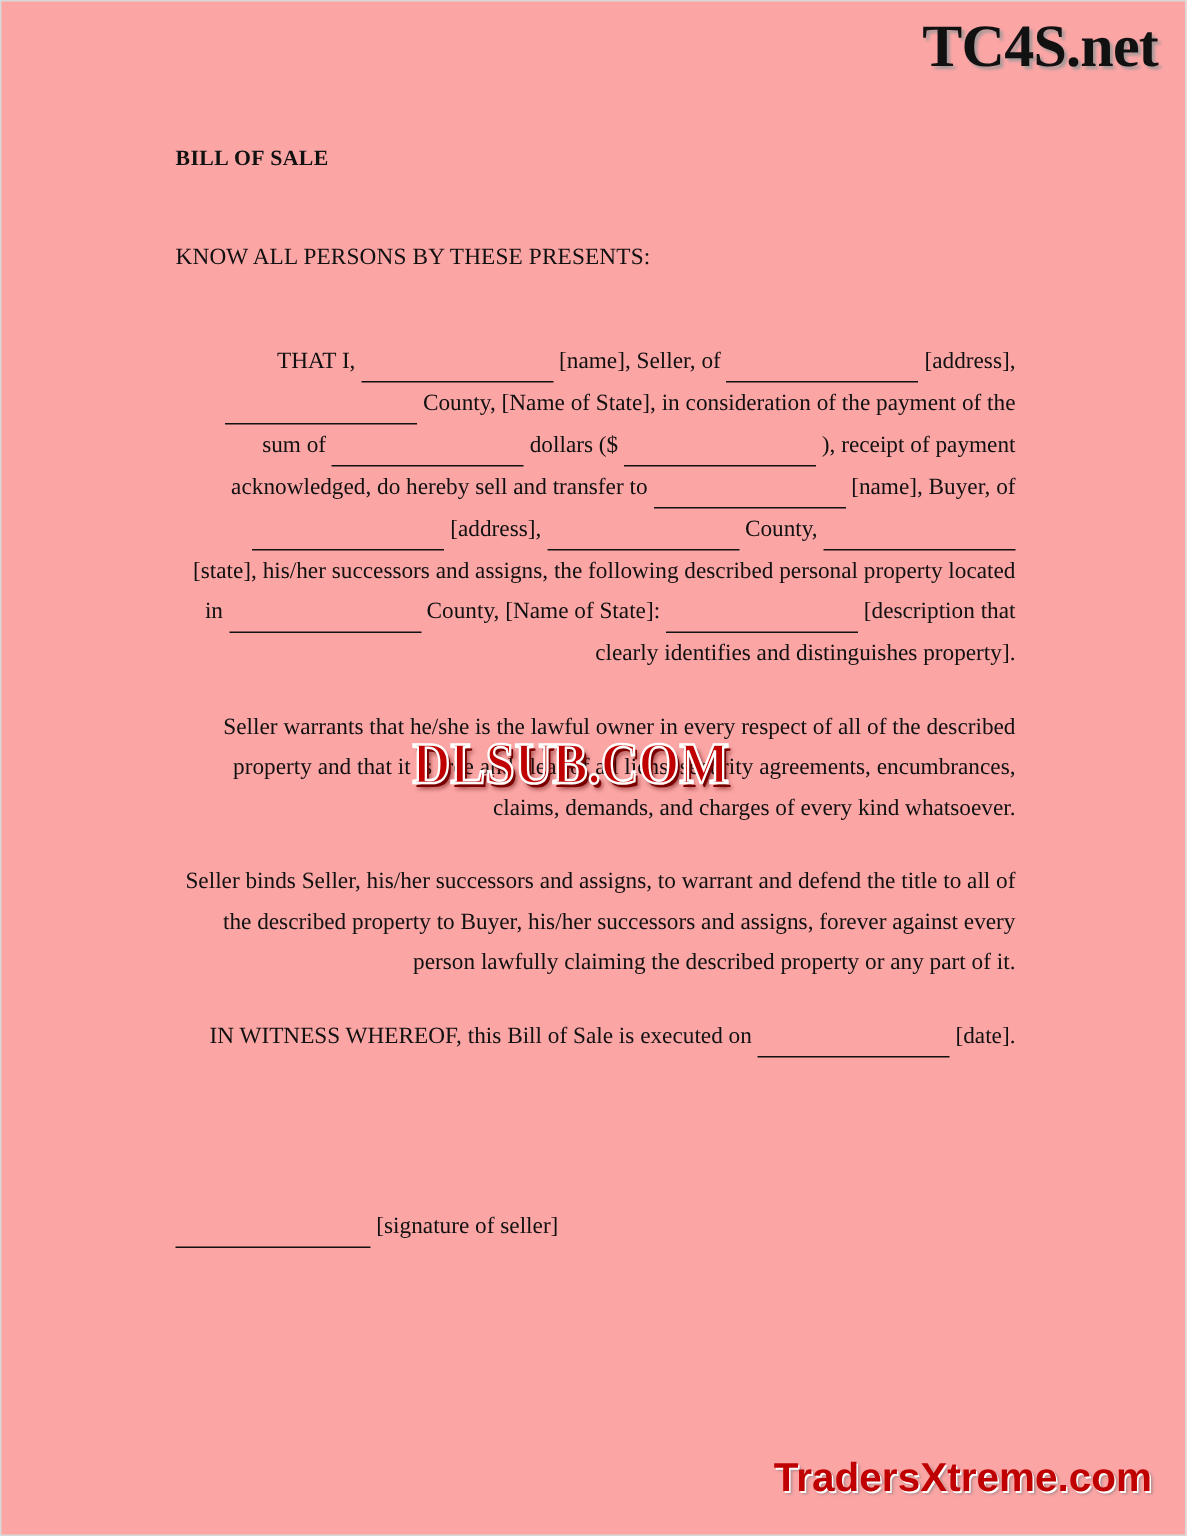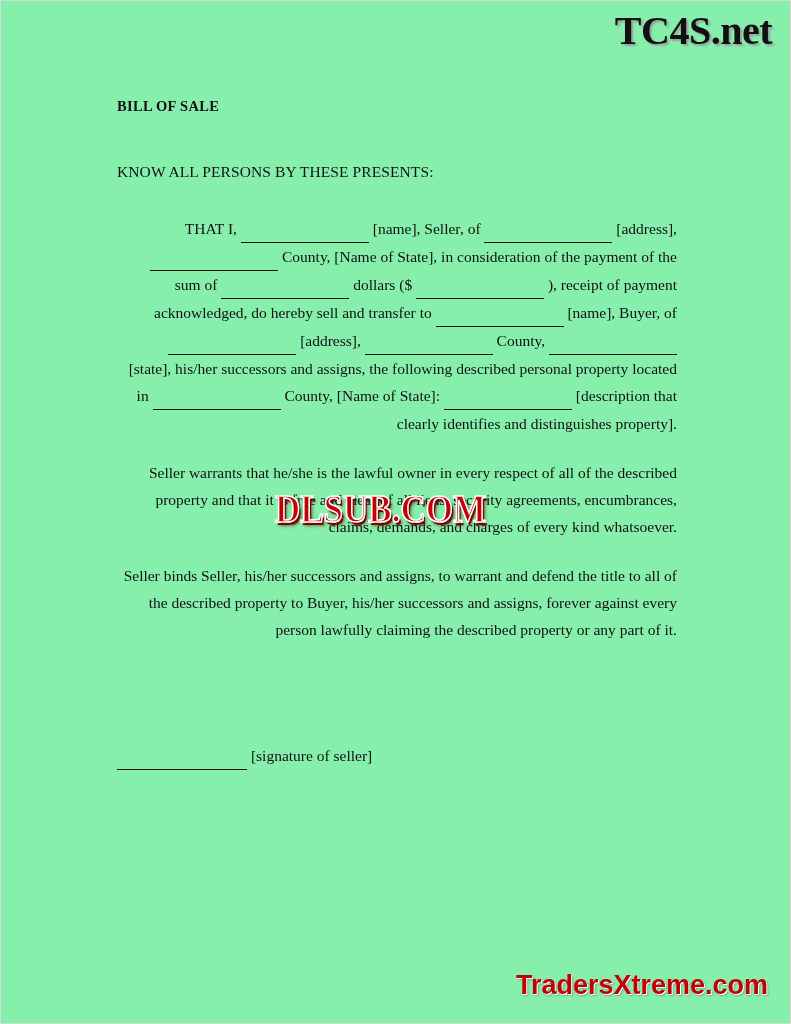--- a/index.html
+++ b/index.html
@@ -7,21 +7,21 @@
     padding: 0;
     background: #ffffff;
   }
   body {
     font-family: "Liberation Serif", serif;
   }
   .page {
     position: relative;
     width: 791px;
     height: 1024px;
-    background: #86efac;
+    background: #fca5a5;
     border: 1px solid #d8d8d8;
     box-sizing: border-box;
     overflow: hidden;
   }
 
   
   .top-logo {
     position: absolute;
     top: 6px;
     right: 18px;
@@ -61,21 +61,21 @@
   }
   .b-state   { width: 148px; }
   .b-county  { width: 132px; }
   .b-inline  { width: 128px; }
   .b-sig     { width: 130px; }
   p.para {
     margin: 0 0 22px 0;
     text-align: right;
   }
   .know {
-    margin: 0 0 30px 0;
+    margin: 0 0 42px 0;
     letter-spacing: 0.1px;
   }
   .sig-row {
     margin-top: 99px;
   }
 
   
   .watermark {
     position: absolute;
     left: 274px;
@@ -158,20 +158,25 @@
       <span>[description that</span>
       <br>
       <span>clearly identifies and distinguishes property].</span>
     </p>
 
     <p class="para">Seller warrants that he/she is the lawful owner in every respect of all of the described property and that it is free and clear of all liens, security agreements, encumbrances, claims, demands, and charges of every kind whatsoever.</p>
 
     <p class="para">Seller binds Seller, his/her successors and assigns, to warrant and defend the title to all of the described property to Buyer, his/her successors and assigns, forever against every person lawfully claiming the described property or any part of it.</p>
 
 
+    <p class="para">
+      <span>IN WITNESS WHEREOF, this Bill of Sale is executed on</span>
+      <span class="blank b-inline">&nbsp;</span>
+      <span>[date].</span>
+    </p>
 
     <div class="sig-row">
       <span class="blank b-sig">&nbsp;</span>
       <span>[signature of seller]</span>
     </div>
 
   </div>
 
   <div class="watermark">DLSUB.COM</div>
 

